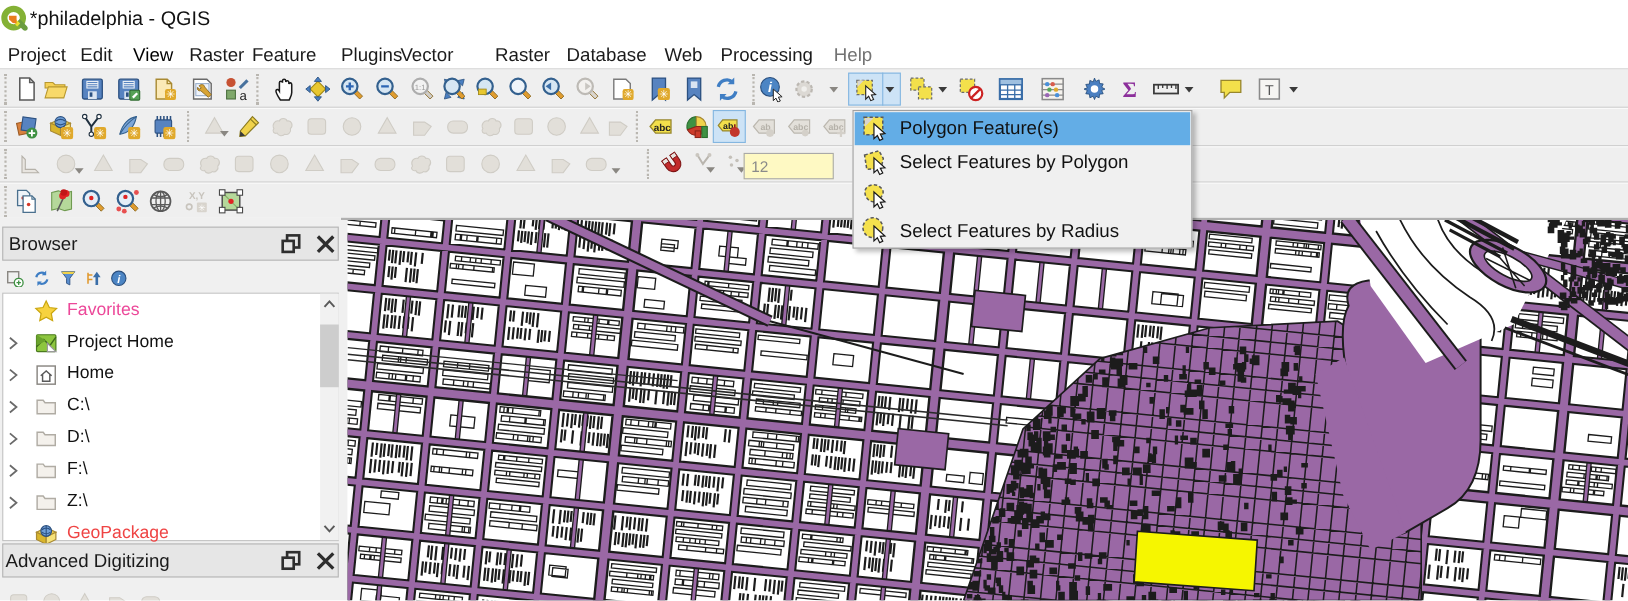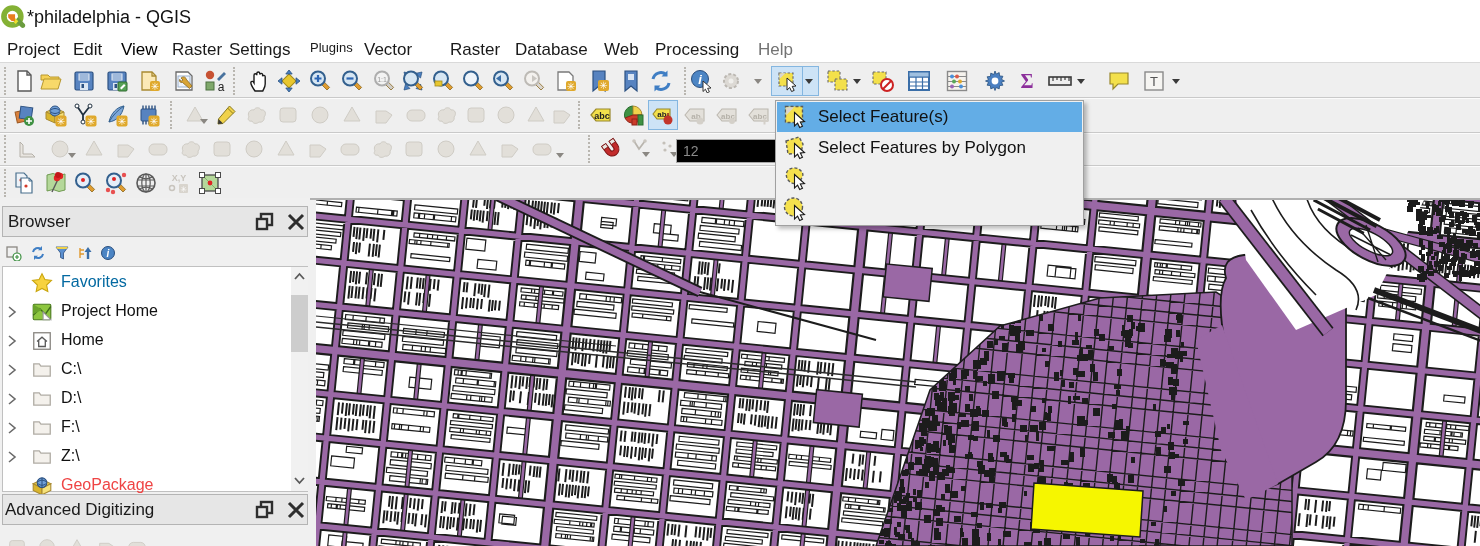--- a/index.html
+++ b/index.html
@@ -11,22 +11,22 @@
       <path d="M12 12l4 4-2.5 2.5-1.5-1.5z" fill="#e8e22e"></path>
       <path d="M6.5 9.5h6.5v6.5l-3.2-.3-3-3z" fill="#e87d1e"></path>
     </svg>
     <div class="abs" style="left:27px;top:7px;font-size:18px;color:#111">*philadelphia - QGIS</div>
   </div>
 <div class="abs" style="left:0;top:36px;width:1480px;height:26px;background:#fff">
     <div class="abs" style="left:7px;top:4px;font-size:17px;color:#1a1a1a">Project</div>
     <div class="abs" style="left:73px;top:4px;font-size:17px;color:#1a1a1a">Edit</div>
     <div class="abs" style="left:121px;top:4px;font-size:17px;color:#000000">View</div>
     <div class="abs" style="left:172px;top:4px;font-size:17px;color:#1a1a1a">Raster</div>
-    <div class="abs" style="left:229px;top:4px;font-size:17px;color:#1a1a1a">Settings</div>
-    <div class="abs" style="left:310px;top:4px;font-size:13px;color:#1a1a1a">Plugins</div>
+    <div class="abs" style="left:229px;top:4px;font-size:17px;color:#1a1a1a">Feature</div>
+    <div class="abs" style="left:310px;top:4px;font-size:17px;color:#1a1a1a">Plugins</div>
     <div class="abs" style="left:364px;top:4px;font-size:17px;color:#1a1a1a">Vector</div>
     <div class="abs" style="left:450px;top:4px;font-size:17px;color:#1a1a1a">Raster</div>
     <div class="abs" style="left:515px;top:4px;font-size:17px;color:#1a1a1a">Database</div>
     <div class="abs" style="left:604px;top:4px;font-size:17px;color:#1a1a1a">Web</div>
     <div class="abs" style="left:655px;top:4px;font-size:17px;color:#1a1a1a">Processing</div>
     <div class="abs" style="left:758px;top:4px;font-size:17px;color:#737373">Help</div>
   </div>
 <div class="abs" style="left:0;top:62px;width:1480px;height:136px;background:#efefef;border-top:1px solid #d9d9d9">
     <div class="abs" style="left:0;top:34px;width:1480px;height:1px;background:#c9c9c9"></div>
     <div class="abs" style="left:0;top:35px;width:1480px;height:1px;background:#fbfbfb"></div>
@@ -397,21 +397,21 @@
     <circle cx="4" cy="4" r="1.8" fill="#cac6bf"></circle>
     <circle cx="15" cy="4" r="1.8" fill="#cac6bf"></circle>
     <path d="M12 15h8l-4 5z" fill="#8a8782"></path>
   </svg>
 <svg style="position:absolute;left:658px;top:137px;" width="24" height="24" viewBox="0 0 24 24">
     <circle cx="6" cy="6" r="1.6" fill="#c4c0b9"></circle>
     <circle cx="12" cy="9" r="1.6" fill="#c4c0b9"></circle>
     <circle cx="7" cy="13" r="1.6" fill="#c4c0b9"></circle>
     <path d="M12 15h8l-4 5z" fill="#8a8782"></path>
   </svg>
-<div class="abs" style="left:676px;top:139px;width:112px;height:24px;background:#000000;border:1px solid #a9a9a9;font-size:14px;color:#8a8a8a;padding:3px 0 0 6px">12</div>
+<div class="abs" style="left:676px;top:139px;width:82px;height:24px;background:#fef9c3;border:1px solid #a9a9a9;font-size:14px;color:#8a8a8a;padding:3px 0 0 6px">12</div>
 <div style="position:absolute;left:4px;top:169px;width:0;height:28px;border-left:2px dotted #b9b6b0"></div>
 <svg style="position:absolute;left:12px;top:171px;" width="24" height="24" viewBox="0 0 24 24">
     <path d="M4 2h8l3 3v11H4z" fill="#eef3f8" stroke="#4a708e" stroke-width="1.2"></path>
     <circle cx="9" cy="9" r="1.6" fill="#d43a2a"></circle>
     <path d="M9 7h8l3 3v12H9z" fill="#fff" stroke="#4a708e" stroke-width="1.2"></path>
     <path d="M17 7v3h3" fill="none" stroke="#4a708e"></path>
     <circle cx="14" cy="15" r="1.6" fill="#d43a2a"></circle>
   </svg>
 <svg style="position:absolute;left:44px;top:171px;" width="24" height="24" viewBox="0 0 24 24">
     <path d="M3 4l6-1.5 6 2L21 3v16l-6 1.5-6-2L3 20z" fill="#b5d89a" stroke="#6f9a50" stroke-width="1"></path>
@@ -487,21 +487,21 @@
     <path d="M11 2l3.5 5h-7z" fill="#3a6ea8"></path>
   </svg>
 <svg style="position:absolute;left:100px;top:245px;" width="16" height="16" viewBox="0 0 16 16">
     <circle cx="8" cy="8" r="6.5" fill="#4c85c4" stroke="#2a4f7e"></circle>
     <text x="8" y="12" font-size="10" font-weight="bold" font-style="italic" fill="#fff" text-anchor="middle">i</text>
   </svg>
 <div class="abs" style="left:2px;top:266px;width:306px;height:226px;background:#fff;border:1px solid #c0c0c0"></div>
 <svg style="position:absolute;left:31px;top:272px;" width="22" height="22" viewBox="0 0 20 20">
     <path d="M10 1.5l2.6 5.4 6 .8-4.4 4.1 1.1 5.9L10 14.9l-5.3 2.8 1.1-5.9L1.4 7.7l6-.8z" fill="#f7d23e" stroke="#caa60f" stroke-width="1"></path>
   </svg>
-<div class="abs" style="left:61px;top:273px;font-size:16px;color:#0369a1">Favorites</div>
+<div class="abs" style="left:61px;top:273px;font-size:16px;color:#ec4899">Favorites</div>
 <svg style="position:absolute;left:6px;top:305px" width="12" height="14" viewBox="0 0 12 14">
     <path d="M3 2l6 5-6 5" fill="none" stroke="#6a6a6a" stroke-width="1.6"></path>
   </svg>
 <svg style="position:absolute;left:31px;top:301px;" width="22" height="22" viewBox="0 0 20 20">
     <rect x="2" y="3" width="16" height="14" rx="1" fill="#8dc63f" stroke="#4a7a1e"></rect>
     <path d="M2 13l6-6 5 5 5-7" stroke="#3e6b1a" stroke-width="1.2" fill="none"></path>
     <path d="M11 10l7 7h-7z" fill="#fff" stroke="#9a9a9a"></path>
     <path d="M2 3l8 5-8 4z" fill="#6aa32c"></path>
   </svg>
 <div class="abs" style="left:61px;top:302px;font-size:16px;color:#111">Project Home</div>
@@ -647,26 +647,27 @@
       <polygon points="718,283 827,291 824,337 715,329" fill="#f6f600" stroke="#1c1c1c" stroke-width="1.5"></polygon>
     </g>
   </svg>
 <div class="abs" style="left:775px;top:100px;width:309px;height:126px;background:#f0f0f0;border:1px solid #a0a0a0;box-shadow:3px 3px 4px rgba(0,0,0,0.25)">
     <div class="abs" style="left:1px;top:1px;width:305px;height:30px;background:#63ade6"></div>
     <svg style="position:absolute;left:7px;top:2px;" width="26" height="26" viewBox="0 0 26 26">
       <rect x="2.5" y="3.5" width="17" height="16" fill="#f5e14d" stroke="#5a5a5a" stroke-width="1.4" stroke-dasharray="3 2"></rect>
       <path d="M3.2 4.2h8l-8 8z" fill="#d8d5cf"></path>
       <path d="M11.5 9.5l10 9-4.2.4 2.2 4.4-2.8 1.3-2.1-4.4-3.1 2.8z" fill="#fff" stroke="#1a1a1a" stroke-width="1.1"></path>
     </svg>
-    <div class="abs" style="left:42px;top:6px;font-size:17px;color:#111">Select Feature(s)</div>
+    <div class="abs" style="left:42px;top:6px;font-size:17px;color:#111">Polygon Feature(s)</div>
     <svg style="position:absolute;left:7px;top:33px;" width="26" height="26" viewBox="0 0 26 26">
       <path d="M3 7l13-4 4 7-2 9-13 1z" fill="#f5e14d" stroke="#5a5a5a" stroke-width="1.4" stroke-dasharray="3 2"></path>
       <path d="M11.5 9.5l10 9-4.2.4 2.2 4.4-2.8 1.3-2.1-4.4-3.1 2.8z" fill="#fff" stroke="#1a1a1a" stroke-width="1.1"></path>
     </svg>
     <div class="abs" style="left:42px;top:37px;font-size:17px;color:#111">Select Features by Polygon</div>
     <svg style="position:absolute;left:7px;top:64px;" width="26" height="26" viewBox="0 0 26 26">
       <path d="M3.5 8c1-4.5 8-6.5 12-4s5.5 5 3.5 8.5-3 6.5-8 6-8.5-5.5-7.5-10.5z" fill="#f5e14d" stroke="#5a5a5a" stroke-width="1.4" stroke-dasharray="3 2"></path>
       <path d="M11.5 9.5l10 9-4.2.4 2.2 4.4-2.8 1.3-2.1-4.4-3.1 2.8z" fill="#fff" stroke="#1a1a1a" stroke-width="1.1"></path>
     </svg>
     <svg style="position:absolute;left:7px;top:95px;" width="26" height="26" viewBox="0 0 26 26">
       <circle cx="10.5" cy="11" r="9" fill="#f5e14d" stroke="#5a5a5a" stroke-width="1.4" stroke-dasharray="3 2"></circle>
       <path d="M11.5 9.5l10 9-4.2.4 2.2 4.4-2.8 1.3-2.1-4.4-3.1 2.8z" fill="#fff" stroke="#1a1a1a" stroke-width="1.1"></path>
     </svg>
+    <div class="abs" style="left:42px;top:99px;font-size:17px;color:#111">Select Features by Radius</div>
   </div>
 </body></html>

